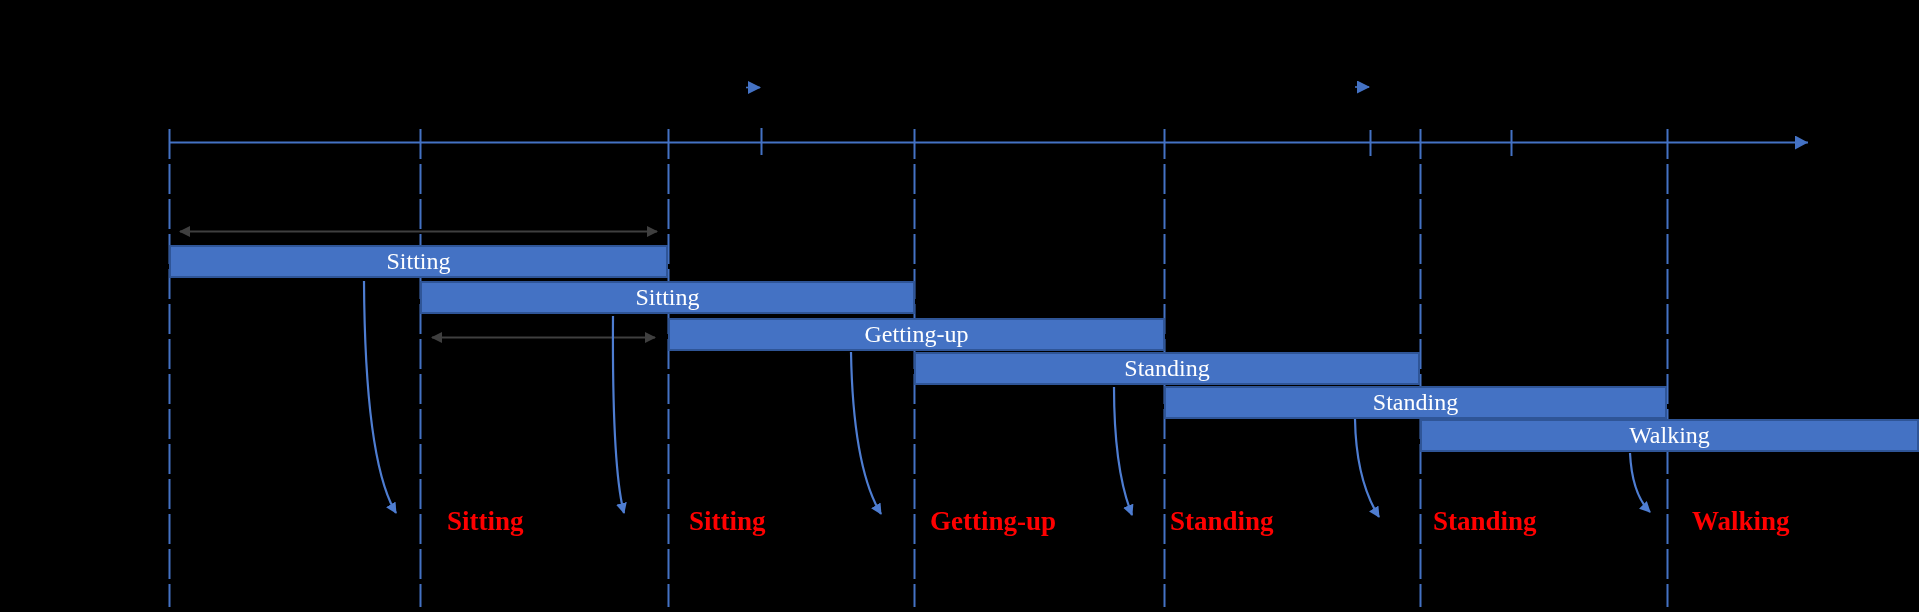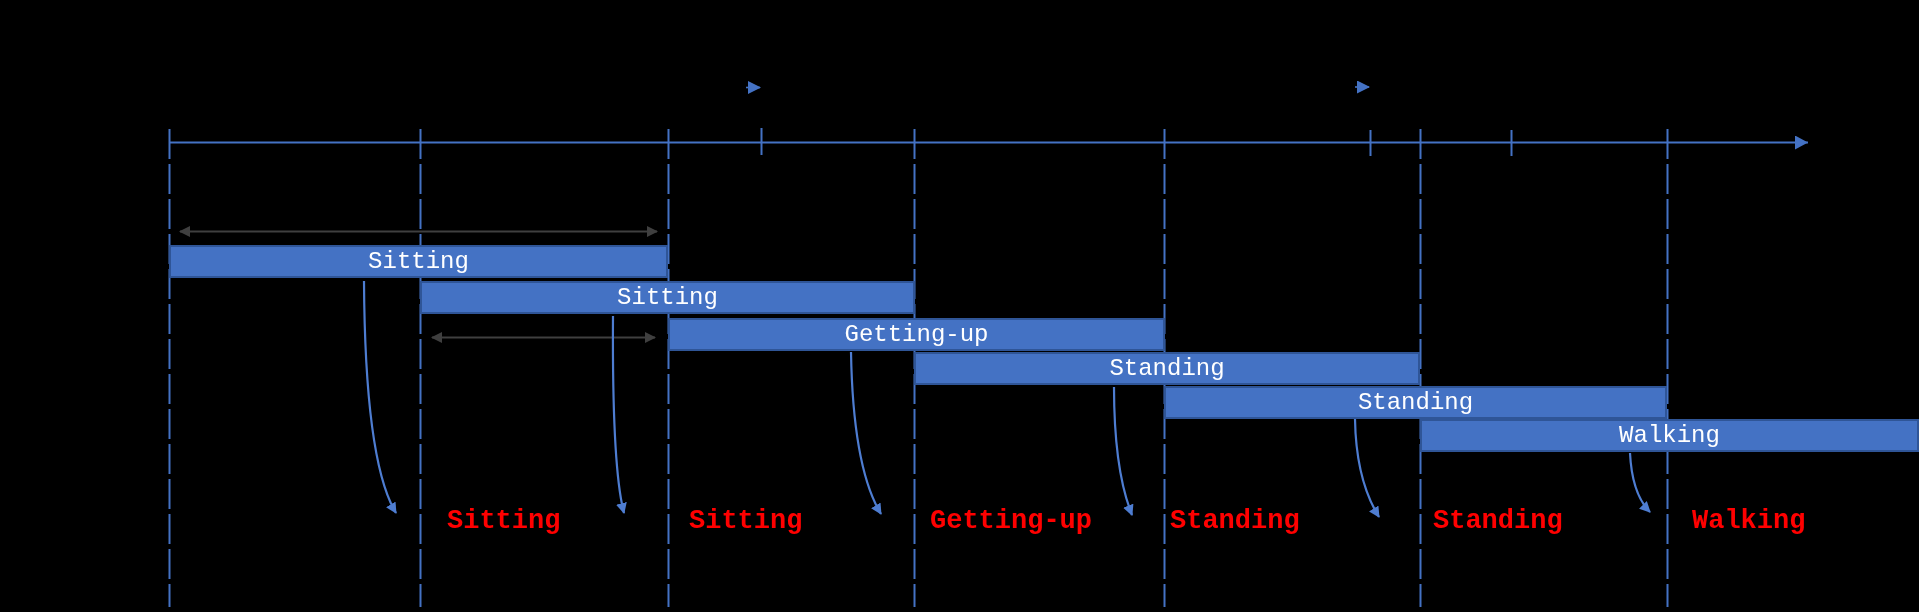--- a/index.html
+++ b/index.html
@@ -11,21 +11,21 @@
     --measure-arrow:#3F3F3F;
     --prediction-red:#FF0000;
     --background-color:#000000;
   }
   html,body{margin:0;padding:0;background:#000;}
   .stage{
     position:relative;
     width:1919px;height:612px;
     background:var(--background-color);
     overflow:hidden;
-    font-family:Liberation Mono, monospace;
+    font-family:Liberation Serif, serif;
   }
   .layer{position:absolute;left:0;top:0;width:1919px;height:612px;pointer-events:none;}
   
   .s-ax{stroke:var(--axis-blue);stroke-width:2;fill:none;}
   .s-ax-dash{stroke:var(--axis-blue);stroke-width:2;fill:none;stroke-dasharray:30 5;}
   .s-ax-thin{stroke:var(--axis-blue);stroke-width:1.6;fill:none;}
   .s-curve{stroke:var(--curve-blue);stroke-width:2.2;fill:none;}
   .s-dark{stroke:var(--measure-arrow);stroke-width:2;fill:none;}
   .f-ax{fill:var(--axis-blue);}
   .f-curve{fill:var(--curve-blue);}

